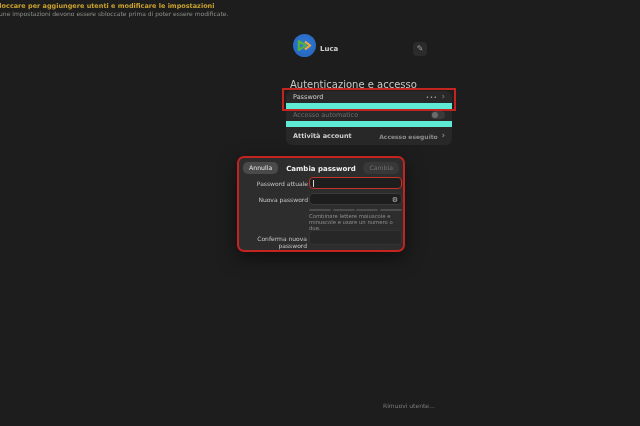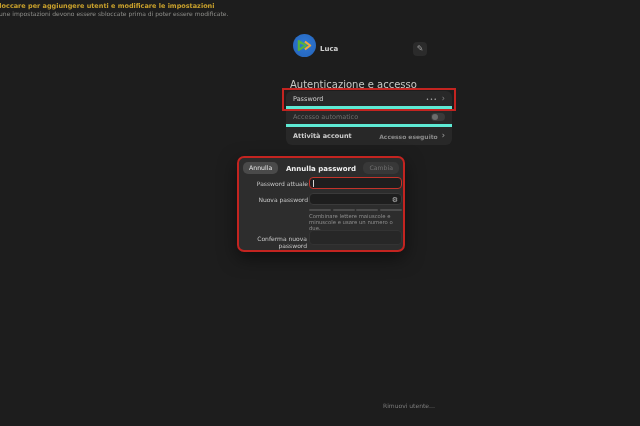--- a/index.html
+++ b/index.html
@@ -17,21 +17,21 @@
             background:radial-gradient(circle at 50% 40%, #2f78d6 0%, #2463b8 100%);
             display:flex; align-items:center; justify-content:center; }
   .user-name { position:absolute; left:320px; top:45px; font-size:7px; font-weight:bold; color:#cfcfcf; }
   .edit-btn { position:absolute; left:413px; top:42px; width:14px; height:14px; border-radius:4px;
               background:#2b2b2b; color:#9a9a9a; font-size:8px; line-height:14px; text-align:center; }
 
   
   .section-title { position:absolute; left:290px; top:79px; font-size:10px; font-weight:normal; color:#c8c8c4; }
   .rows { position:absolute; left:286px; top:91px; width:166px; border-radius:6px; overflow:hidden; }
   .row { height:18px; background:#282828; display:flex; align-items:center; padding:0 7px;
-         border-bottom:3px solid #5eead4; }
+         border-bottom:6px solid #5eead4; }
   .row:last-child { border-bottom:none;font-weight:bold; }
   .row-label { font-size:6.5px; color:#cfcfcf; flex:1; }
   .row.dim .row-label { color:#6d6d6d; }
   .row-value { font-size:6px; color:#8a8a8a; margin-right:4px; }
   .dots { font-size:5px; color:#bdbdbd; letter-spacing:1px; margin-right:4px; }
   .chev { font-size:8px; color:#8a8a8a; line-height:8px; }
   .toggle { width:14px; height:8px; border-radius:4px; background:#3a3a3a; position:relative; }
   .toggle .knob { position:absolute; left:1px; top:1px; width:6px; height:6px; border-radius:50%; background:#6b6b6b; }
 
   
@@ -103,21 +103,21 @@
       <span class="row-label">Attività account</span>
       <span class="row-value">Accesso eseguito</span>
       <span class="chev">›</span>
     </div>
   </div>
 
   <div class="anno" id="anno-password-row"></div>
 
   <div class="dialog">
     <div class="dlg-btn" id="dlg-cancel">Annulla</div>
-    <div class="dlg-title">Annulla password</div>
+    <div class="dlg-title">Cambia password</div>
     <div class="dlg-btn" id="dlg-confirm">Cambia</div>
 
     <div class="fld-label" id="lbl-current">Password attuale</div>
     <div class="fld" id="fld-current">
       <span class="caret"></span>
     </div>
 
     <div class="fld-label" id="lbl-new">Nuova password</div>
     <div class="fld" id="fld-new">
       <span class="gear">⚙</span>

